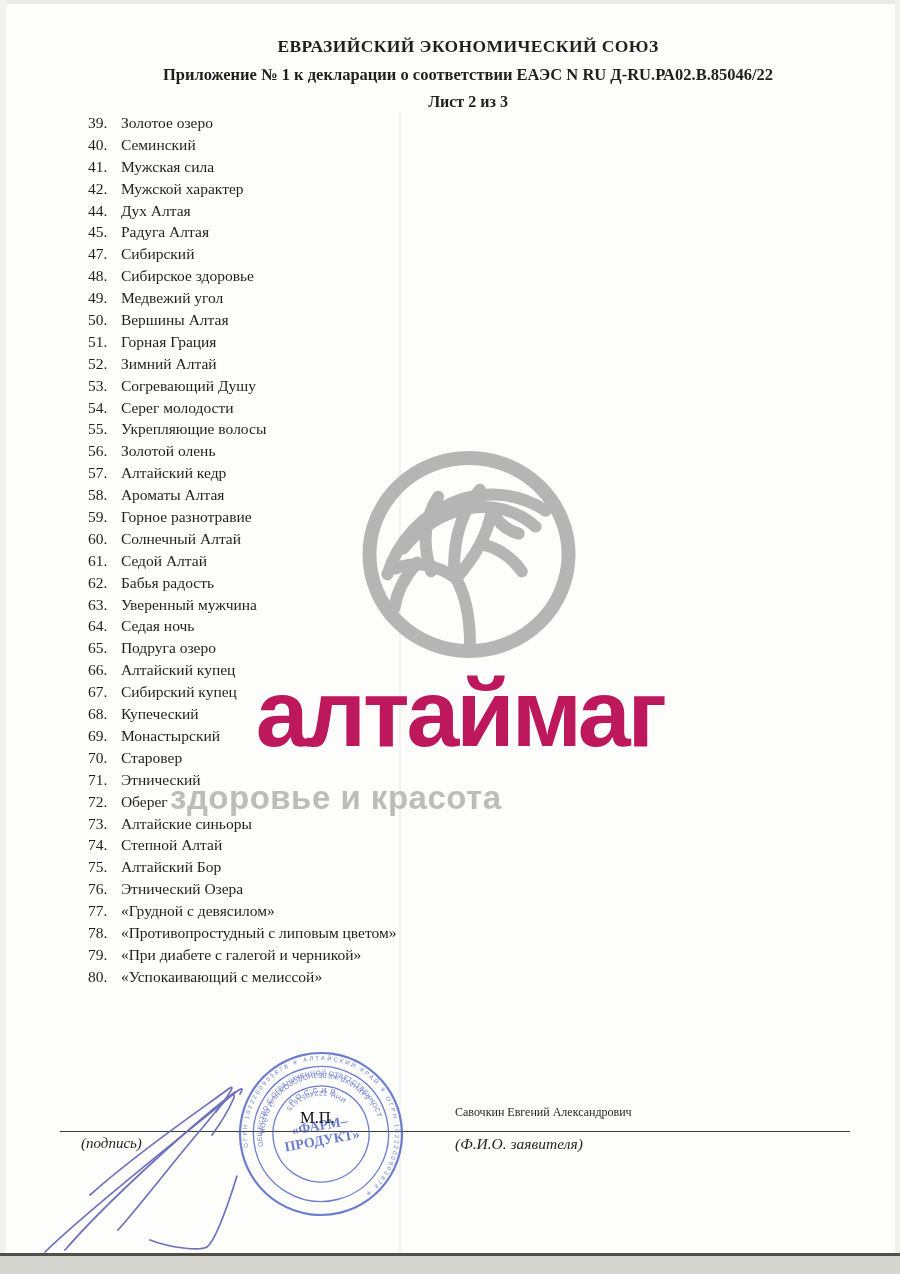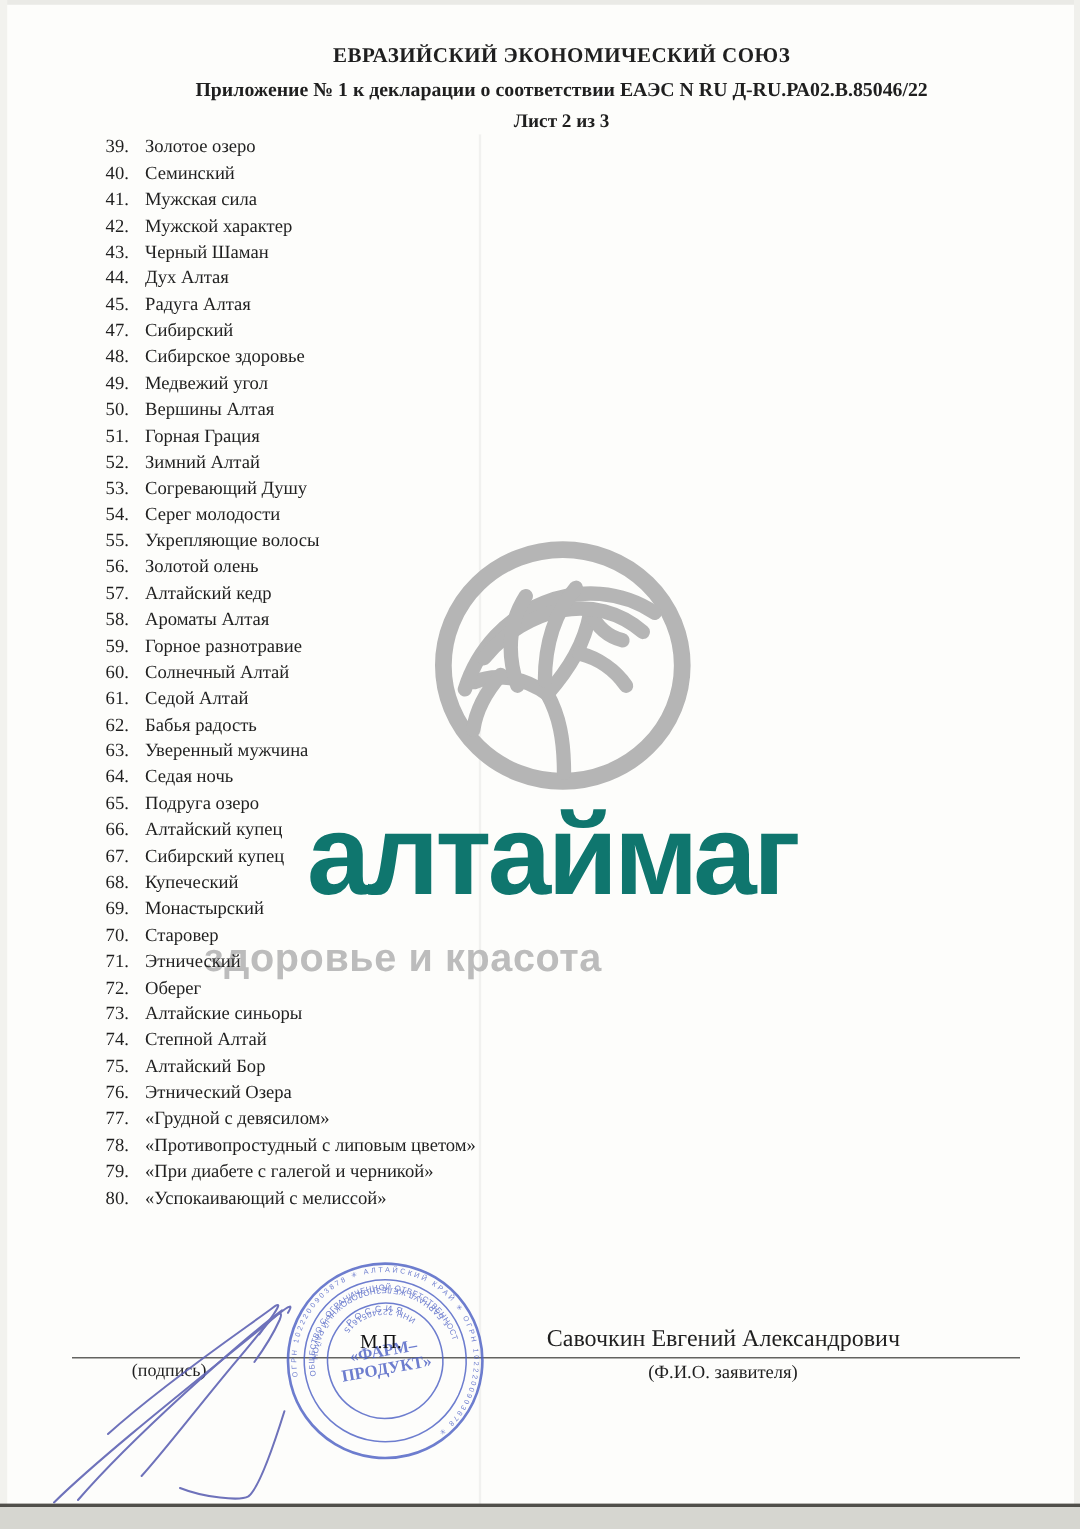--- a/index.html
+++ b/index.html
@@ -25,31 +25,31 @@
   
   .list{position:absolute;left:88px;top:112px;z-index:3;font-size:15.5px;}
   .list .row{height:21.9px;line-height:21.9px;white-space:nowrap;}
   .list .num{display:inline-block;min-width:29px;}
 
   
   .wm{position:absolute;z-index:1;}
   .wm-logo{left:349px;top:449px;width:240px;height:214px;}
   .wm-title{left:170px;top:666px;width:580px;text-align:center;
     font-family:"Liberation Sans", sans-serif;font-weight:bold;font-size:95px;
-    letter-spacing:-3px;color:#0f766e;line-height:1;}
+    letter-spacing:-3px;color:#be185d;line-height:1;}
   .wm-sub{left:170px;top:781px;width:580px;text-align:left;
     font-family:"Liberation Sans", sans-serif;font-weight:bold;font-size:33px;
     letter-spacing:.5px;color:#bcbcbc;line-height:1;}
 
   
   .sig-line{position:absolute;left:60px;top:1131px;width:790px;height:0;border-top:1.6px solid #3e3e3a;z-index:2;}
-  .cap{position:absolute;text-align:center;font-size:15px;z-index:3;}
+  .cap{position:absolute;text-align:left;font-size:15px;z-index:3;font-style:italic;}
   .cap-sign{left:81px;top:1135px;width:120px;}
   .cap-fio{left:455px;top:1135px;width:295px;font-size:15.5px;}
-  .applicant{position:absolute;left:455px;top:1105px;width:295px;text-align:right;font-size:20px;z-index:3;}
+  .applicant{position:absolute;left:455px;top:1105px;width:295px;text-align:left;font-size:12px;z-index:3;}
   .mp{position:absolute;left:300px;top:1108px;font-size:16.5px;color:#111;z-index:5;}
   .stamp{position:absolute;left:236px;top:1049px;width:170px;height:170px;z-index:4;opacity:.8;}
   .signature{position:absolute;left:30px;top:1078px;width:280px;height:184px;z-index:4;}
 </style>
 </head>
 <body>
 
 <div class="page">
 
   <div class="edge-top"></div>
@@ -92,24 +92,20 @@
     </div>
       <div class="row">
       <span class="num">41.</span>
       <span class="txt">Мужская сила</span>
     </div>
       <div class="row">
       <span class="num">42.</span>
       <span class="txt">Мужской характер</span>
     </div>
       <div class="row">
-      <span class="num">43.</span>
-      <span class="txt">Черный Шаман</span>
-    </div>
-      <div class="row">
       <span class="num">44.</span>
       <span class="txt">Дух Алтая</span>
     </div>
       <div class="row">
       <span class="num">45.</span>
       <span class="txt">Радуга Алтая</span>
     </div>
       <div class="row">
       <span class="num">47.</span>
       <span class="txt">Сибирский</span>

